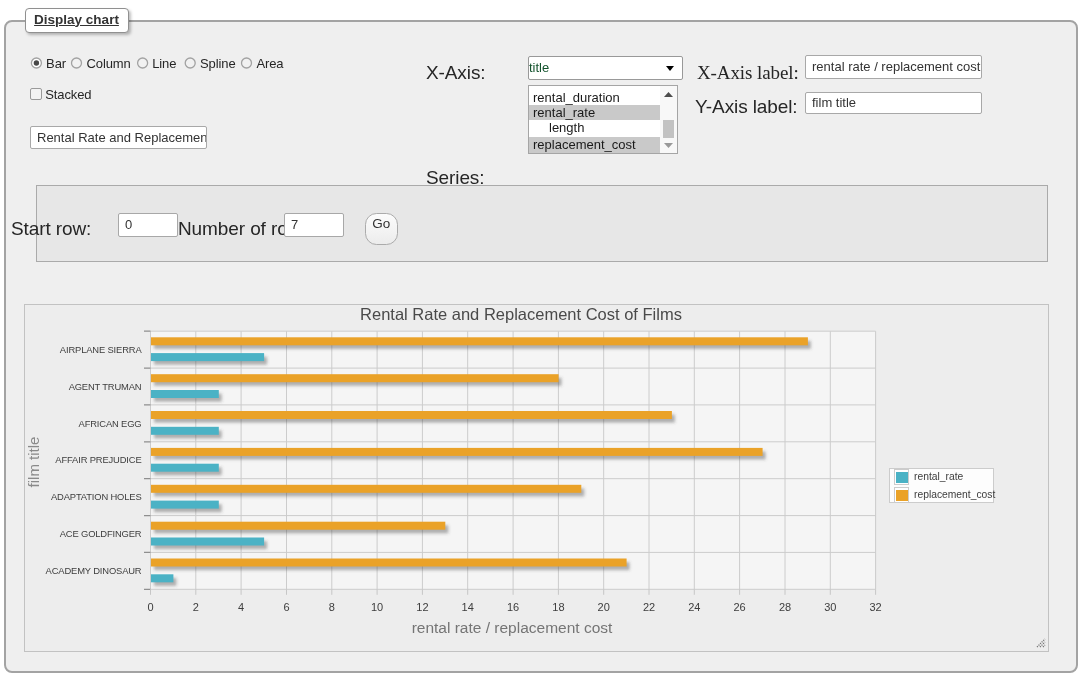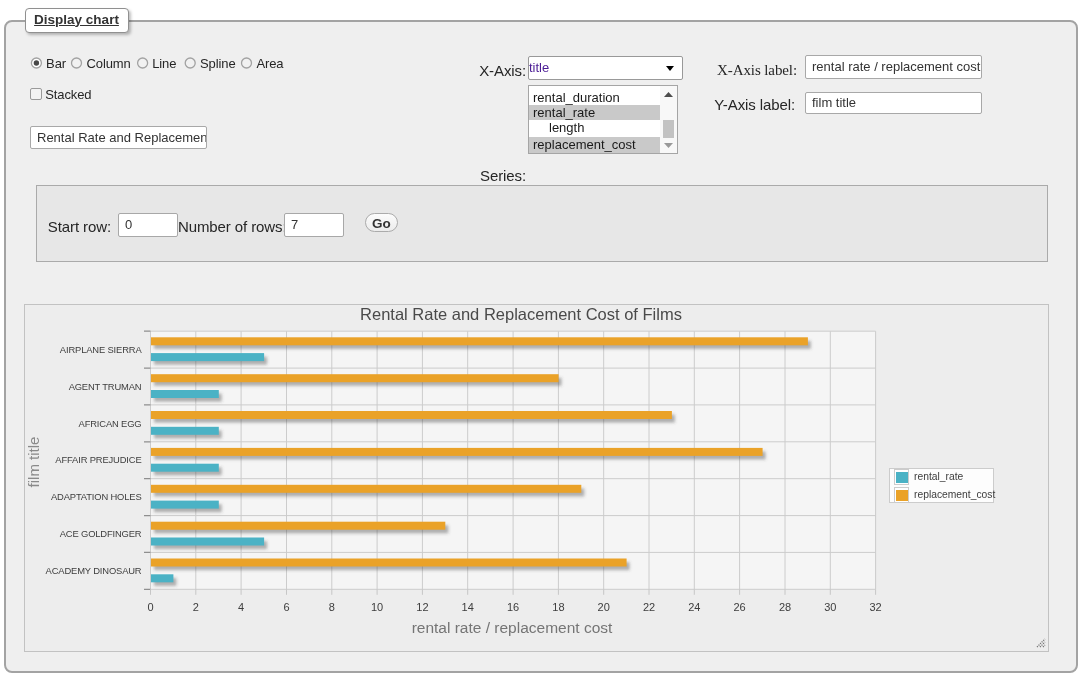--- a/index.html
+++ b/index.html
@@ -1,20 +1,20 @@
 <!DOCTYPE html>
 <html><head><meta charset="utf-8"><title>Display chart</title>
 <style>
   * { margin:0; padding:0; box-sizing:border-box; }
   html,body { background:#ffffff; font-family:"Liberation Sans", sans-serif; }
   #page { position:relative; width:1081px; height:681px; overflow:hidden;
           font-family:"Liberation Sans", sans-serif; }
   .abs { position:absolute; }
   .lbl { position:absolute; font-size:13px; letter-spacing:-0.1px; color:#262626; white-space:nowrap; }
-  .rlbl { position:absolute; font-size:15px; letter-spacing:-0.1px; color:#262626; white-space:nowrap; text-align:right; }
+  .rlbl { position:absolute; font-size:19px; letter-spacing:-0.1px; color:#262626; white-space:nowrap; }
   .tin { position:absolute; background:#fff; border:1px solid #a8a8a8; border-radius:2px;
          font-size:13px; color:#333; white-space:nowrap; overflow:hidden; }
 </style></head>
 <body>
 <div id="page">
 
   <div class="abs" style="left:3.5px; top:19.5px; width:1074px; height:653px;
        background:#efefef; border:2px solid #a3a3a3; border-radius:8px;"></div>
 
   <div class="abs" style="left:24.5px; top:7.5px; width:104px; height:25.5px; background:#fff;
@@ -39,21 +39,21 @@
 
   <div class="abs" style="left:30px; top:88px; width:11.5px; height:11.5px; background:#f3f3f3;
        border:1.3px solid #9a9a9a; border-radius:2px;"></div>
   <div class="lbl" style="left:45.2px; top:86.9px;">Stacked</div>
 
   <div class="tin" style="left:30px; top:126px; width:177px; height:23px; line-height:21px; padding-left:6px;">Rental Rate and Replacement Cost of Films</div>
 
   <div class="rlbl" style="left:426px; width:100px; top:61.5px;">X-Axis:</div>
   <div class="abs" style="left:528px; top:55.5px; width:154.5px; height:24.5px; background:#fff;
        border:1px solid #999; border-radius:2px;">
-    <div style="font-size:13px; color:#4c1d95; line-height:22px; ">title</div>
+    <div style="font-size:13px; color:#14532d; line-height:22px; ">title</div>
     <svg width="8" height="5" style="position:absolute; right:7.5px; top:9.5px;">
         <path d="M0 0h8L4 5z" fill="#000"></path>
       </svg>
   </div>
 
   <div class="rlbl" style="left:426px; width:100px; top:138.5px;margin-top:28px;">Series:</div>
   <div class="abs" style="left:528px; top:84.5px; width:150px; height:69.5px; background:#fff; border:1px solid #a5a5a5; overflow:hidden;">
     <div style="position:absolute; left:0; top:4.4px; width:131.2px; font-size:13px; color:#1a1a1a;">
       <div style="height:15.3px; line-height:15.3px; padding-left:4px;">rental_duration</div>
       <div style="height:15.3px; line-height:15.3px; padding-left:4px; background:#c9c9c9;">rental_rate</div>
@@ -74,23 +74,23 @@
   <div class="rlbl" style="left:697px; width:100px; top:61.5px;font-family:Liberation Serif, serif;">X-Axis label:</div>
   <div class="tin" style="left:805px; top:54.5px; width:176.5px; height:24px; line-height:22px; padding-left:6px;">rental rate / replacement cost</div>
   <div class="rlbl" style="left:695px; width:100px; top:95.5px;">Y-Axis label:</div>
   <div class="tin" style="left:805px; top:91.5px; width:176.5px; height:22.5px; line-height:20.5px; padding-left:6px;">film title</div>
 
   <div class="abs" style="left:35.5px; top:185px; width:1012px; height:77px; background:#e7e7e7; border:1px solid #aaa;"></div>
   <div class="rlbl" style="left:11px; width:100px; top:217.8px;">Start row:</div>
   <div class="tin" style="left:118px; top:212.5px; width:59.5px; height:24px; line-height:22px; padding-left:6px;">0</div>
   <div class="rlbl" style="left:178px; width:100px; top:217.8px;">Number of rows:</div>
   <div class="tin" style="left:284px; top:212.5px; width:60px; height:24px; line-height:22px; padding-left:6px;">7</div>
-  <div class="abs" style="left:364.5px; top:213px; width:33.5px; height:19px; border:1.4px solid #ababab;
+  <div class="abs" style="left:364.5px; top:213px; width:33.5px; height:32px; border:1.4px solid #ababab;
        border-radius:11.5px; background:linear-gradient(#fcfcfc,#ececec); text-align:center;
-       font-size:13.5px; color:#333; line-height:20px;font-weight:bold;">Go</div>
+       font-size:13.5px; color:#333; line-height:20px;">Go</div>
 
   <div class="abs" style="left:24px; top:304px; width:1025px; height:348px; background:#ededed; border:1px solid #c2c2c2;"></div>
 
   <div class="abs" style="left:25px; top:305px; width:1022px; height:346px;">
     <svg width="1022" height="346" viewBox="0 0 1022 346" style="position:absolute;left:0;top:0">
         <defs>
           <filter id="bsh" x="-30%" y="-30%" width="160%" height="160%">
             <feGaussianBlur stdDeviation="1.4"></feGaussianBlur>
           </filter>
         </defs>

